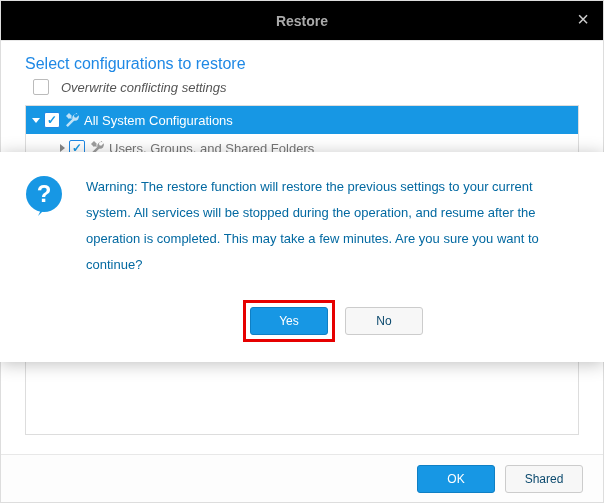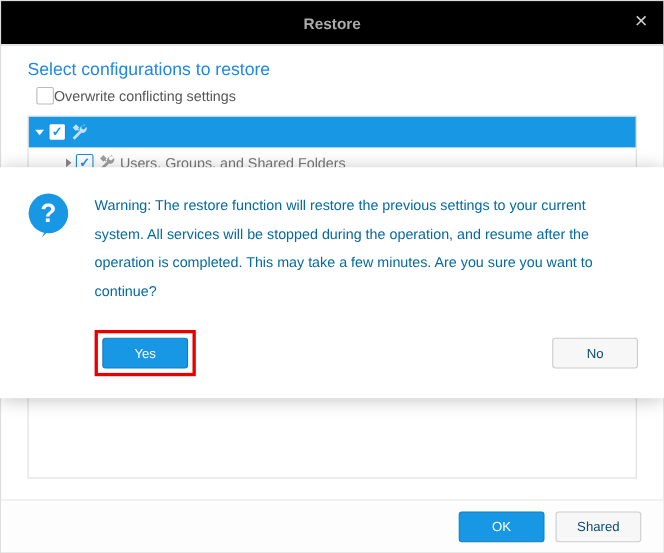--- a/index.html
+++ b/index.html
@@ -52,23 +52,24 @@
     }
     .heading {
       color: #1e88e5;
       font-size: 16px;
       font-weight: 400;
       margin-bottom: 2px;
     }
     .overwrite-row {
       display: flex;
       align-items: center;
-      gap: 0;
+      gap: 12px;
       padding: 4px 8px;
       margin-bottom: 6px;
+      font-style: italic;
     }
     .chk {
       width: 16px;
       height: 16px;
       border: 1px solid #bbb;
       border-radius: 2px;
       background: #fff;
       flex-shrink: 0;
     }
     .tree-box {
@@ -177,21 +178,21 @@
       flex: 1;
     }
     .modal-text {
       color: #0369a1;
       font-size: 13px;
       line-height: 2;
     }
     .modal-footer {
       margin-top: 22px;
       display: flex;
-      justify-content: space-between;
+      justify-content: center;
       gap: 10px;
       align-items: center;
     }
     .yes-highlight {
       border: 3px solid #e60000;
       padding: 4px;
     }
   </style>
 </head>
 <body>
@@ -212,20 +213,21 @@
 
     <div class="tree-box">
       <div class="tree-row sel">
         <div class="disclosure open"></div>
         <div class="chk-tree">✓</div>
         <span class="tools-icon">
           <svg width="16" height="16" viewBox="0 0 16 16">
               <path fill="#bfe2f7" d="M13.7 2.3a4 4 0 0 0-5.4 4.6L2 13.2l1.8 1.8 6.3-6.3a4 4 0 0 0 4.6-5.4l-2.5 2.5-1.8-.5-.5-1.8 2.5-2.5zM4 2L2 4l3 3 1-1 1 1 1-1-1-1 1-1-3-3z"></path>
             </svg>
         </span>
+        <span>All System Configurations</span>
       </div>
       <div class="tree-row sub">
         <div class="disclosure closed"></div>
         <div class="chk-tree">✓</div>
         <span class="tools-icon">
           <svg width="16" height="16" viewBox="0 0 16 16">
               <path fill="#9e9e9e" d="M13.7 2.3a4 4 0 0 0-5.4 4.6L2 13.2l1.8 1.8 6.3-6.3a4 4 0 0 0 4.6-5.4l-2.5 2.5-1.8-.5-.5-1.8 2.5-2.5zM4 2L2 4l3 3 1-1 1 1 1-1-1-1 1-1-3-3z"></path>
             </svg>
         </span>
         <span style="color:#777">Users, Groups, and Shared Folders</span>

